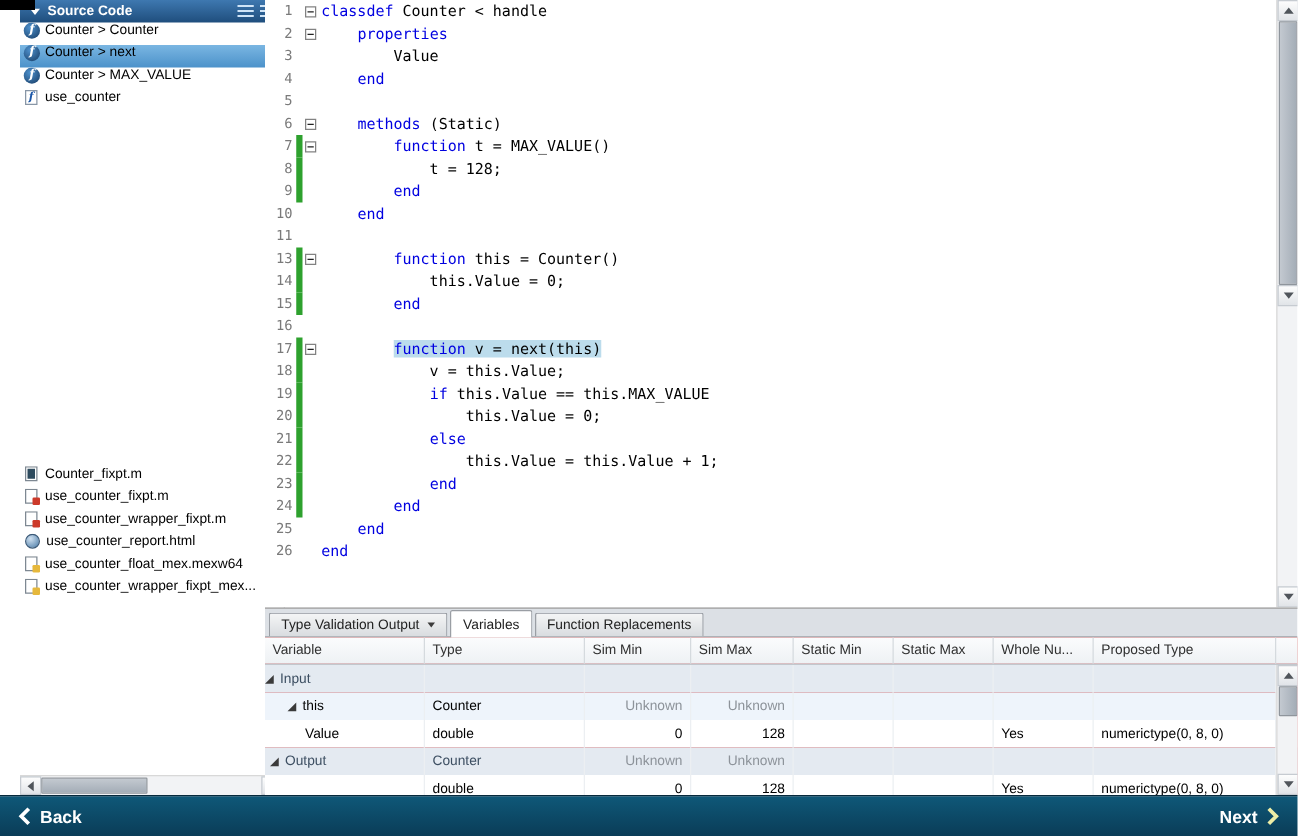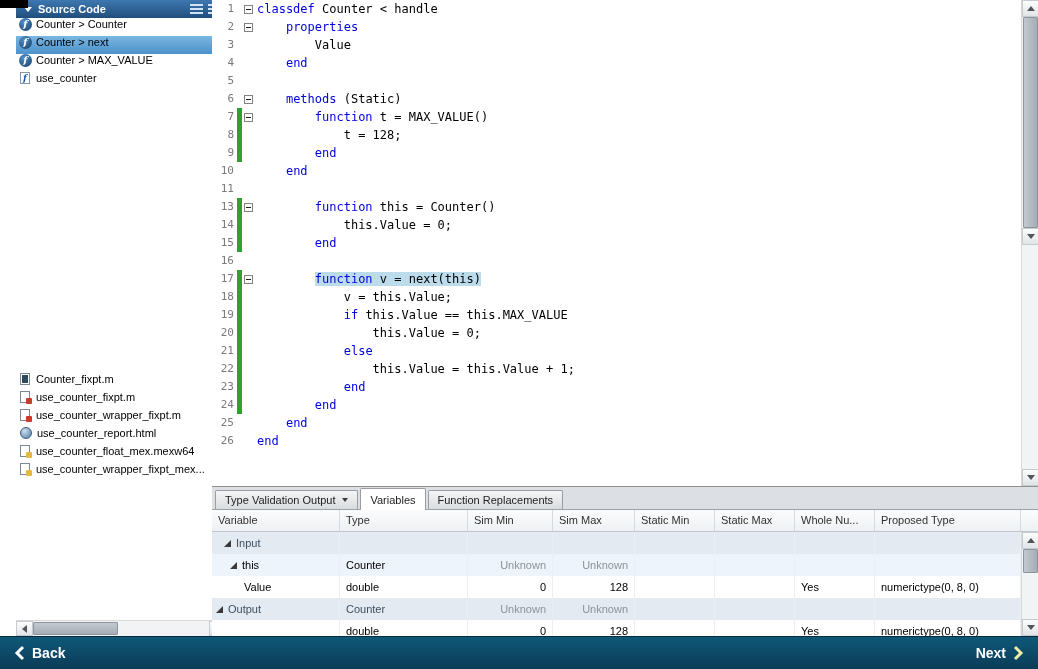--- a/index.html
+++ b/index.html
@@ -231,21 +231,21 @@
         <div class="th" style="width: 128px;">Type</div>
         <div class="th" style="width: 85px;">Sim Min</div>
         <div class="th" style="width: 82px;">Sim Max</div>
         <div class="th" style="width: 80px;">Static Min</div>
         <div class="th" style="width: 80px;">Static Max</div>
         <div class="th" style="width: 80px;">Whole Nu...</div>
         <div class="th" style="width: 146px;">Proposed Type</div>
       </div>
     <div id="tbody">
         <div class="trow group">
-          <div class="td" style="width: 128px; padding-left: 12px;">
+          <div class="td" style="width: 128px; padding-left: 0;">
             <span class="tri"></span>
             <span>Input</span>
           </div>
           <div class="td" style="width: 128px;"></div>
           <div class="td r" style="width: 85px;"></div>
           <div class="td r" style="width: 82px;"></div>
           <div class="td r" style="width: 80px;"></div>
           <div class="td r" style="width: 80px;"></div>
           <div class="td" style="width: 80px;"></div>
           <div class="td" style="width: 146px;"></div>

